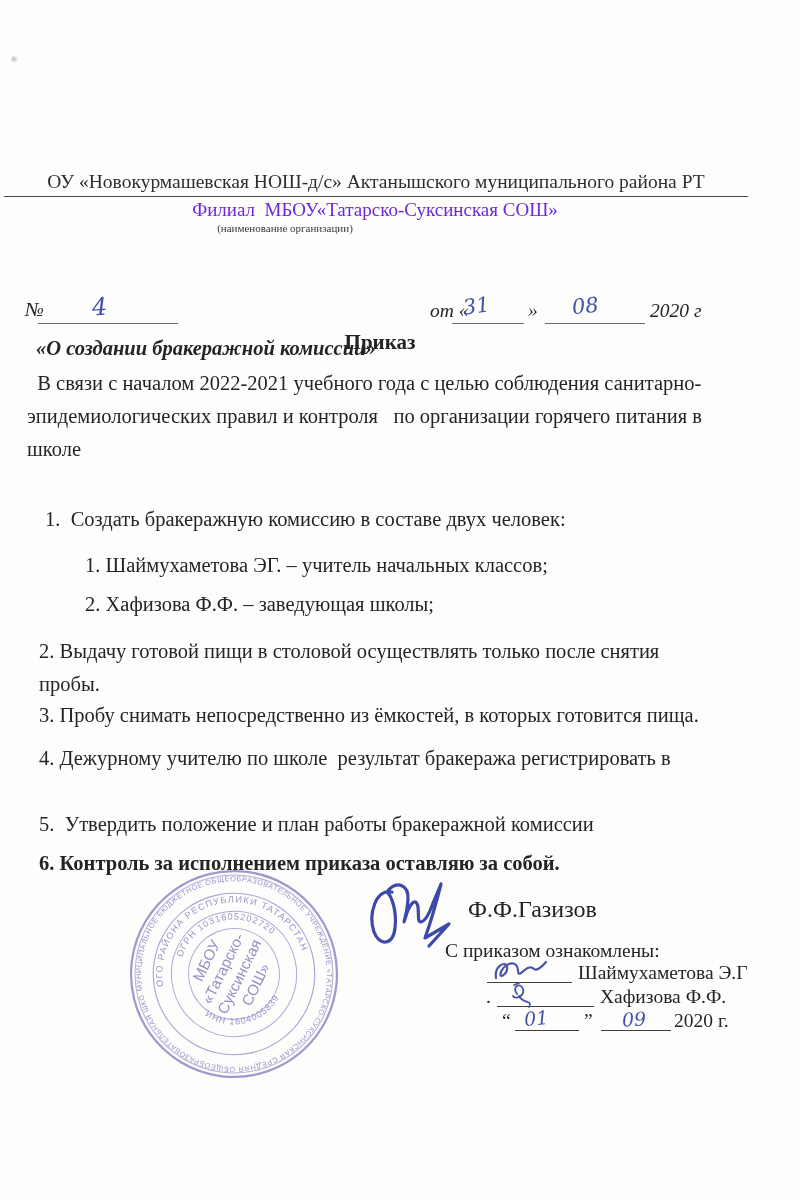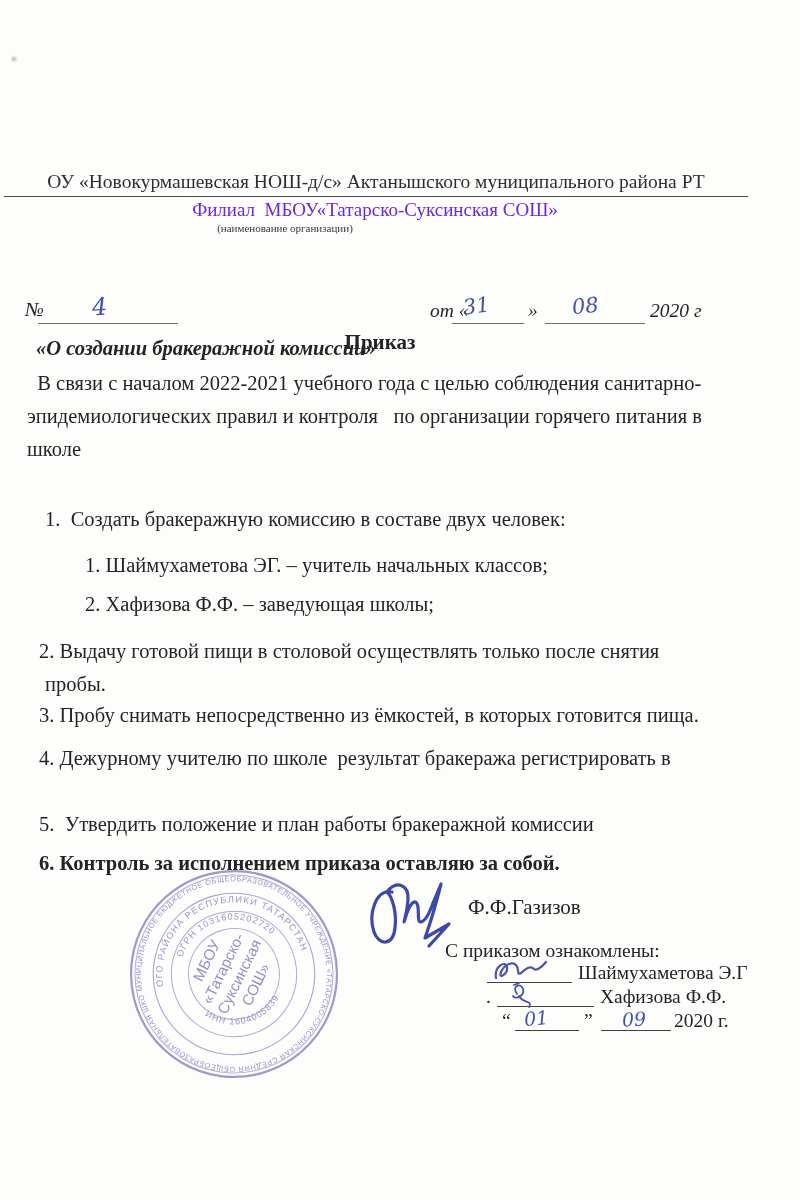--- a/index.html
+++ b/index.html
@@ -69,32 +69,32 @@
 
   <div class="t body-t" style="left:27px;top:371px;">  В связи с началом 2022-2021 учебного года с целью соблюдения санитарно-</div>
   <div class="t body-t" style="left:27px;top:404px;">эпидемиологических правил и контроля   по организации горячего питания в</div>
   <div class="t body-t" style="left:27px;top:437px;">школе</div>
 
 
   <div class="t body-t" style="left:45px;top:507px;">1.  Создать бракеражную комиссию в составе двух человек:</div>
   <div class="t body-t" style="left:85px;top:553px;">1. Шаймухаметова ЭГ. – учитель начальных классов;</div>
   <div class="t body-t" style="left:85px;top:592px;">2. Хафизова Ф.Ф. – заведующая школы;</div>
   <div class="t body-t" style="left:39px;top:639px;">2. Выдачу готовой пищи в столовой осуществлять только после снятия</div>
-  <div class="t body-t" style="left:39px;top:672px;margin-left:6px;">пробы.</div>
+  <div class="t body-t" style="left:39px;top:672px;">пробы.</div>
   <div class="t body-t" style="left:39px;top:703px;">3. Пробу снимать непосредственно из ёмкостей, в которых готовится пища.</div>
   <div class="t body-t" style="left:39px;top:746px;">4. Дежурному учителю по школе  результат бракеража регистрировать в</div>
   <div class="t body-t" style="left:39px;top:812px;">5.  Утвердить положение и план работы бракеражной комиссии</div>
   <div class="t body-t" style="left:39px;top:851px;font-weight:bold;">6. Контроль за исполнением приказа оставляю за собой.</div>
 
 
   <svg class="sig-svg" style="left:366px;top:876px;z-index:3;" width="92" height="78" viewBox="0 0 92 78">
     <path d="M 26,16 C 10,12 2,38 8,56 C 13,70 27,70 29,52 C 31,36 26,20 21,16 C 30,4 43,8 42,24 C 41,38 36,52 39,43 C 43,28 50,20 52,31 C 53,40 51,49 57,45 C 62,42 65,32 67,27 L 75,8 C 70,28 64,48 59,62 L 83,48 L 63,70" fill="none" stroke="#3d49a8" stroke-width="3.2" stroke-linecap="round" stroke-linejoin="round"></path>
   </svg>
 
-  <div class="t" style="left:468px;top:894px;font-size:21px;">Ф.Ф.Газизов</div>
+  <div class="t" style="left:468px;top:894px;font-size:24px;">Ф.Ф.Газизов</div>
 
   <div class="t small-t" style="left:445px;top:939px;">С приказом ознакомлены:</div>
 
   <div class="ul ul-dark" style="left:487px;top:982px;width:85px;"></div>
   <svg class="sig-svg" style="left:492px;top:958px;" width="60" height="26" viewBox="0 0 60 26">
     <path d="M 4,20 C 2,8 14,2 15,9 C 16,16 6,22 9,14 C 12,7 20,3 24,7 C 28,11 24,18 29,15 C 34,11 38,7 42,11 C 44,13 49,10 54,4" fill="none" stroke="#4a55aa" stroke-width="2.2" stroke-linecap="round"></path>
   </svg>
   <div class="t small-t" style="left:578px;top:961px;">Шаймухаметова Э.Г</div>
 
   <span class="t small-t" style="left:486px;top:985px;">.</span>

